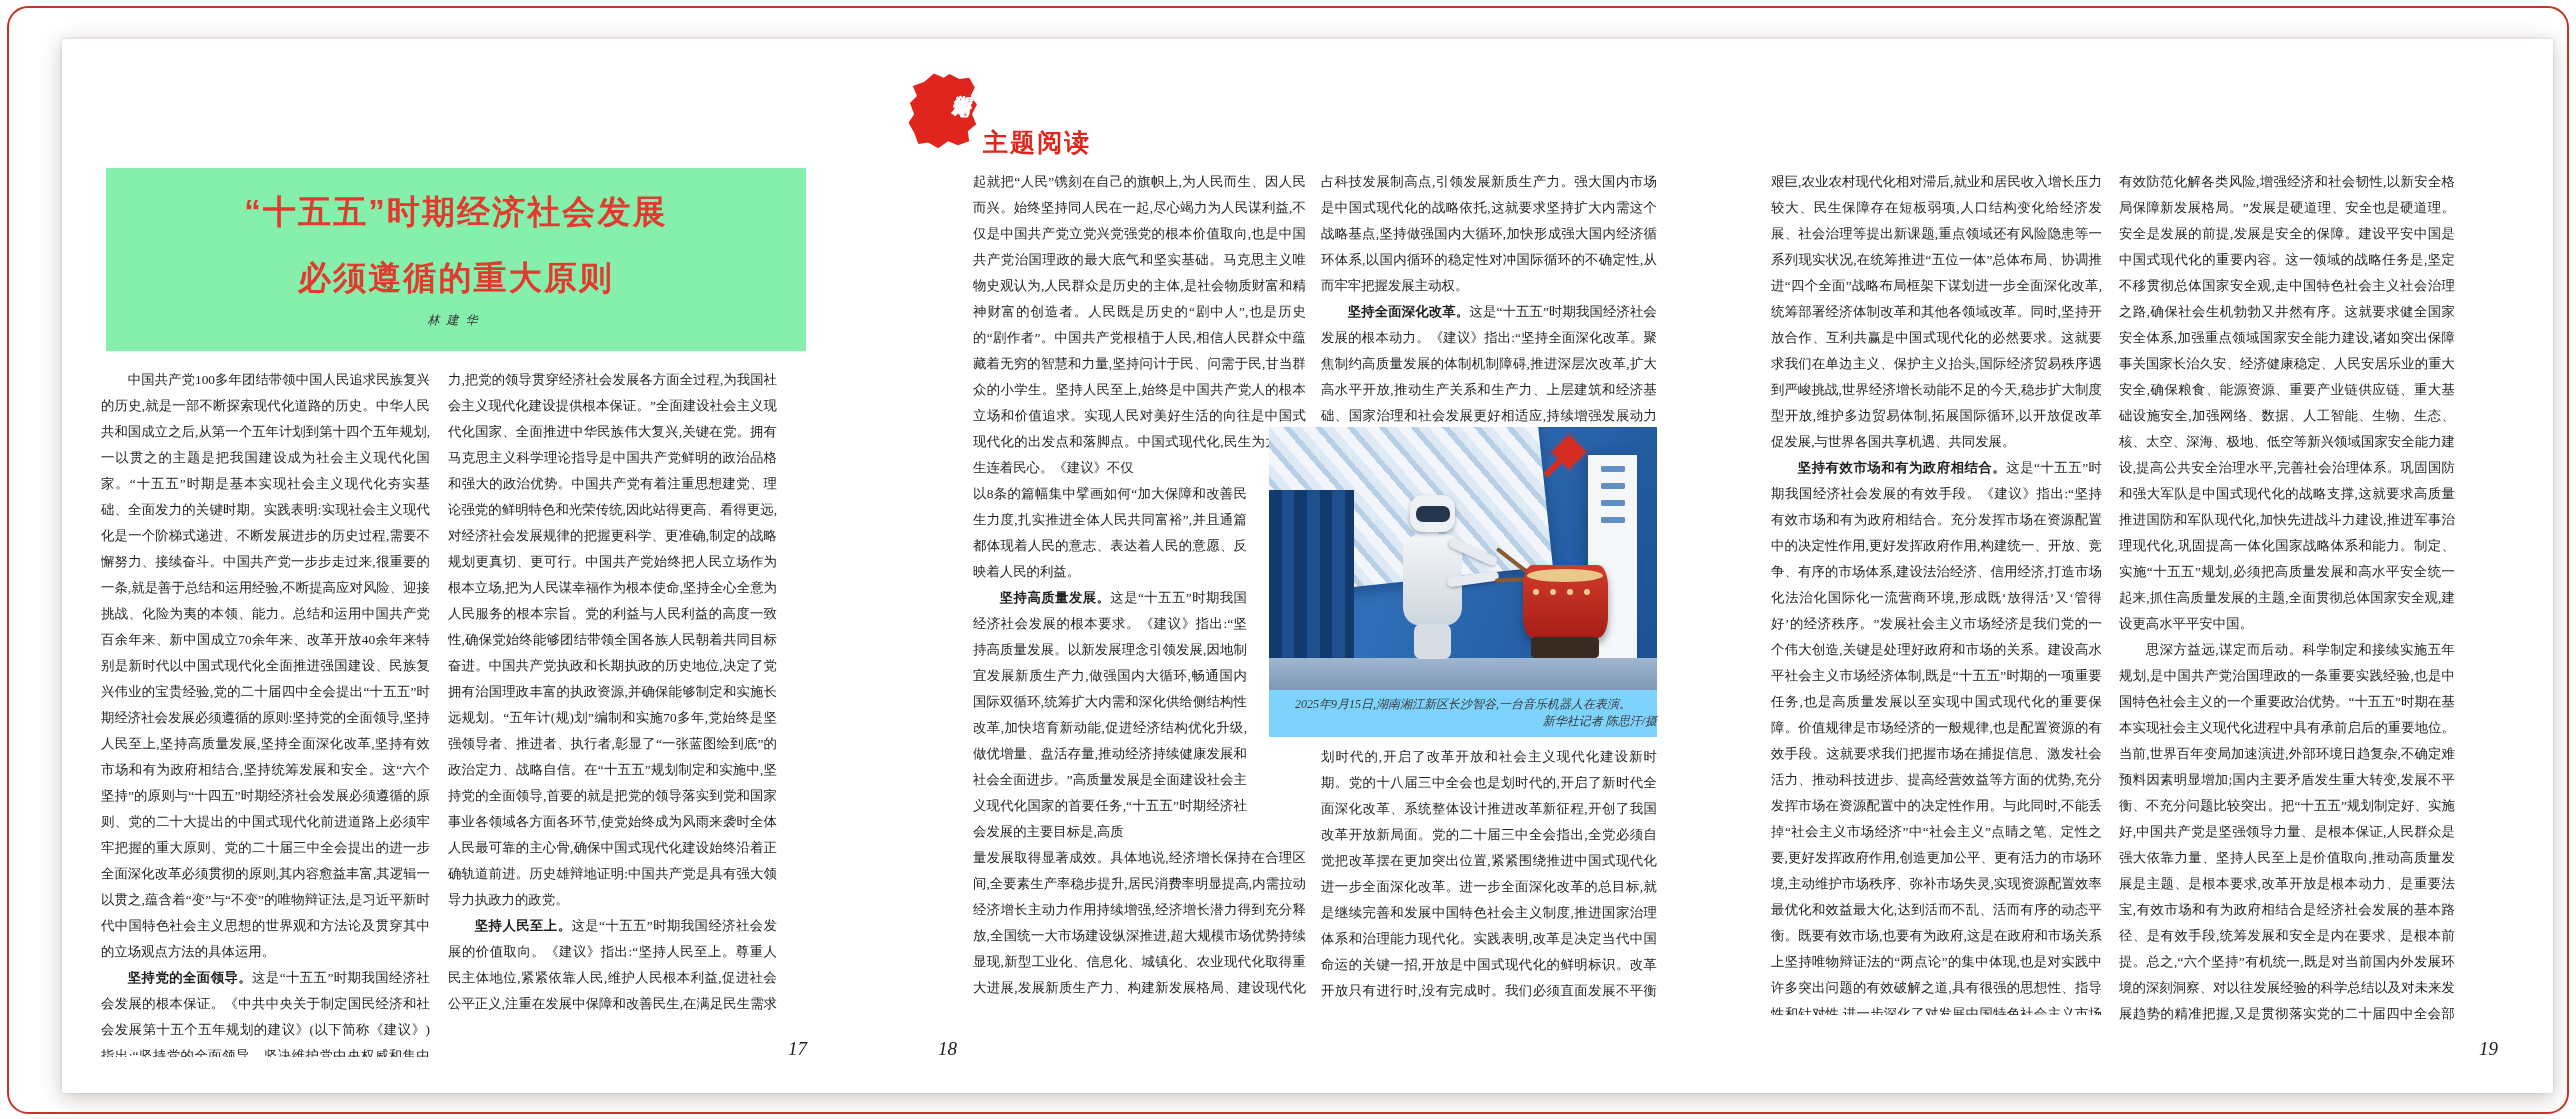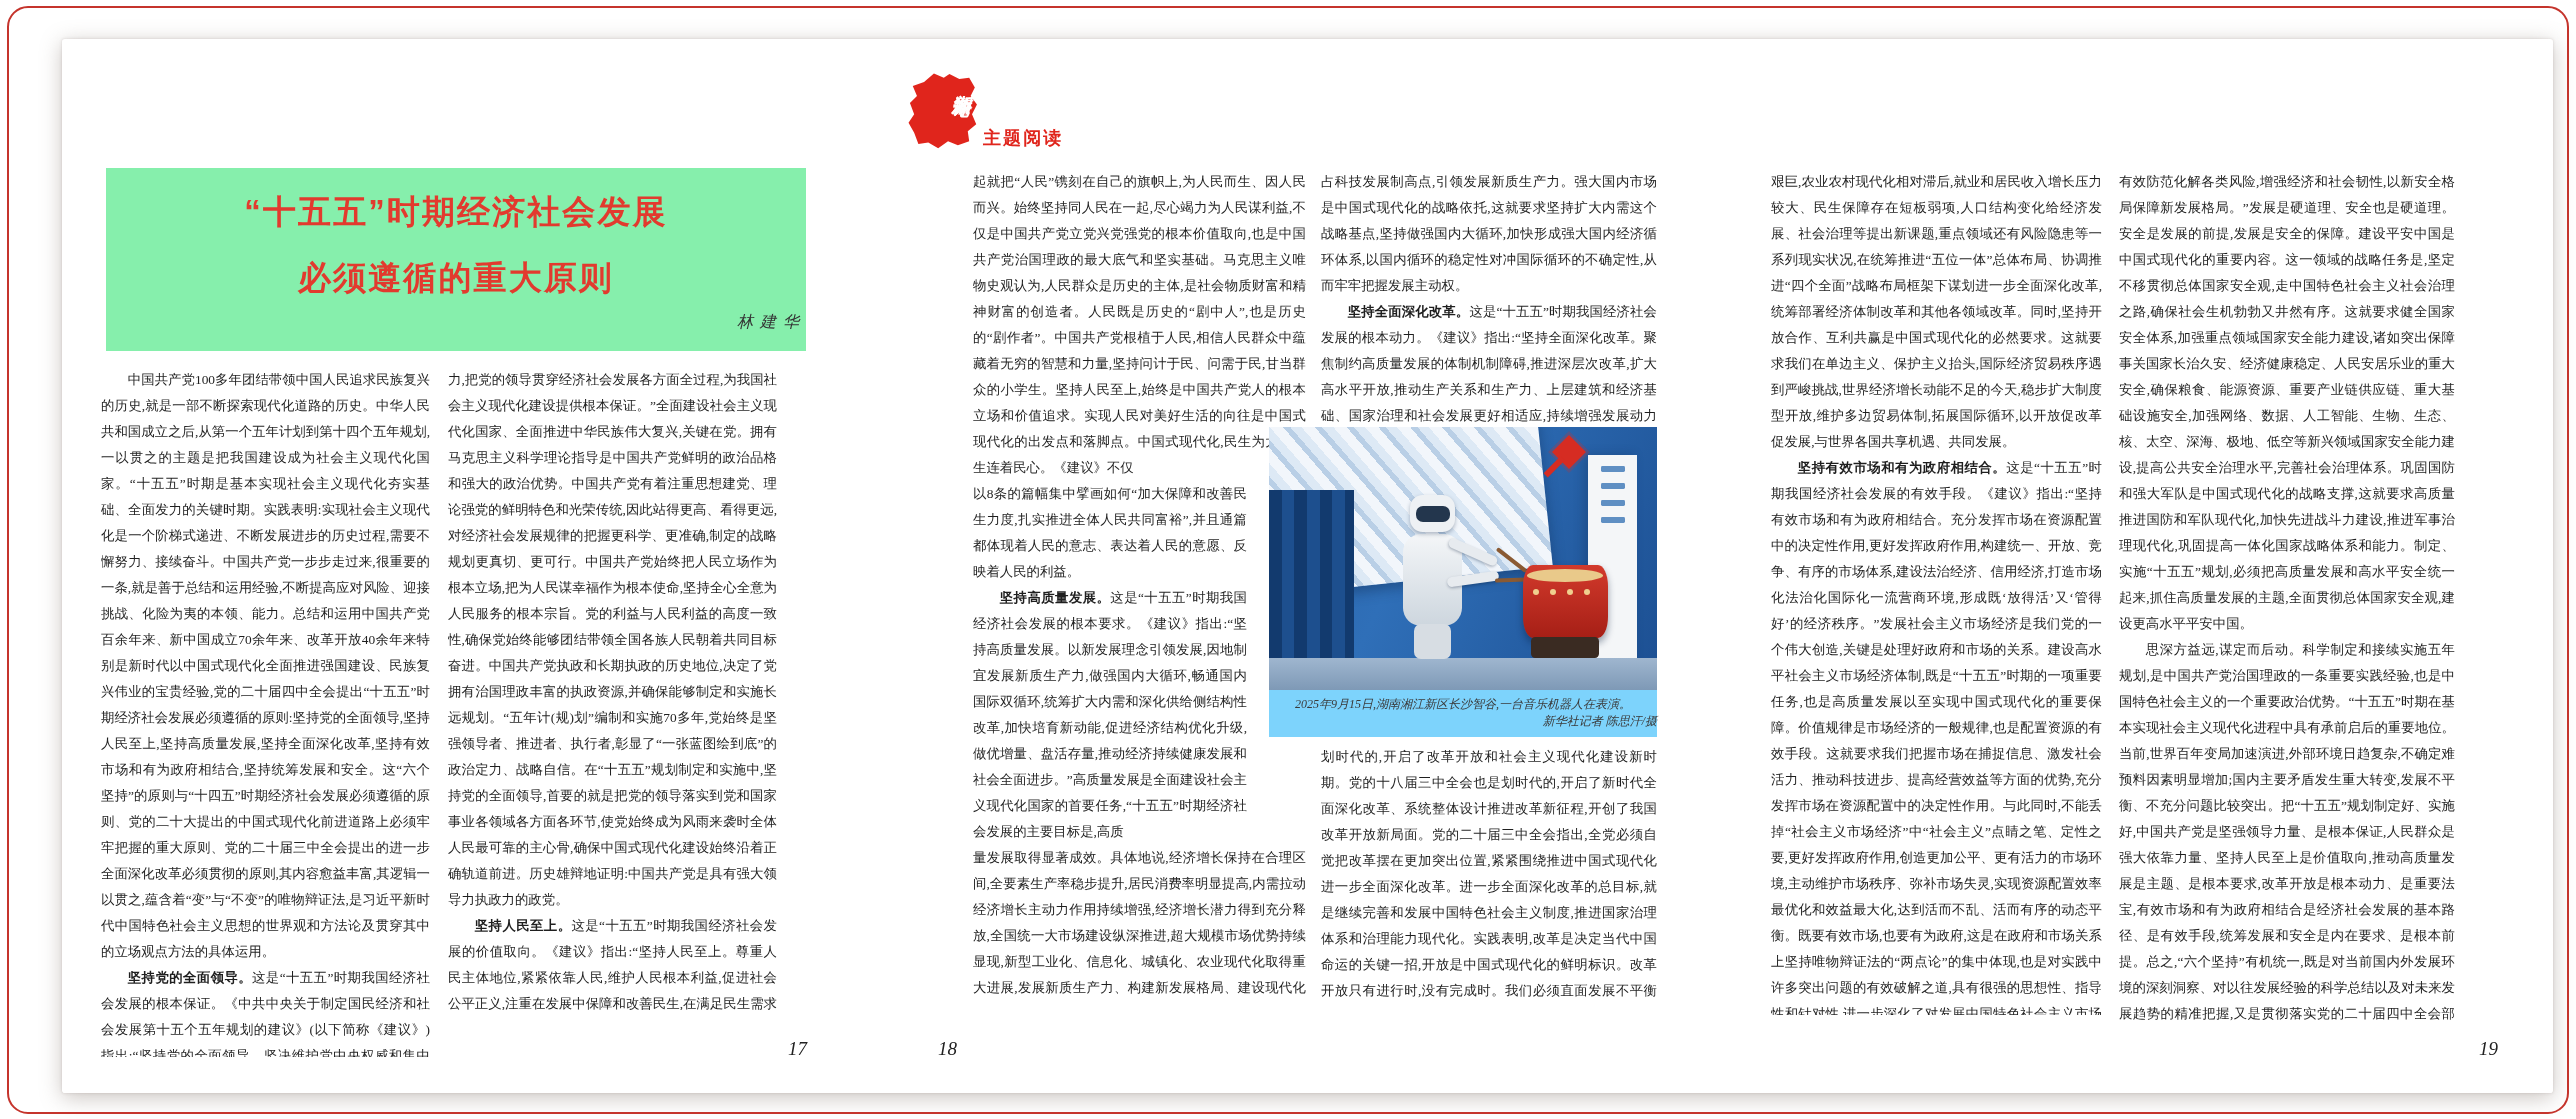--- a/index.html
+++ b/index.html
@@ -8,27 +8,27 @@
   .red-frame{position:absolute;left:7px;top:5.6px;right:7px;bottom:5.6px;border:2.1px solid #c5342c;border-radius:21px;pointer-events:none;z-index:50;}
   .sheet{position:absolute;left:62px;top:39px;width:2491px;height:1054px;background:#ffffff;border-radius:2.8px;
          box-shadow:0 4.2px 21px rgba(120,105,95,.38), 0 0 2.8px rgba(120,105,95,.25);}
   
   .logo{position:absolute;left:907px;top:72px;width:75px;height:79px;}
   .logo svg{display:block;}
   .logo-script{position:absolute;left:10px;top:7px;width:56px;height:65px;color:#fff;
        font-family:"Liberation Serif",serif;font-style:italic;font-weight:bold;
        writing-mode:vertical-rl;font-size:19px;line-height:24px;letter-spacing:1.4px;}
   .tagline{position:absolute;left:983px;top:126px;font-family:"Liberation Sans",sans-serif;
-       font-weight:bold;font-size:18px;color:#e0251c;letter-spacing:2.1px;}
+       font-weight:bold;font-size:25px;color:#e0251c;letter-spacing:2.1px;}
   
   .title-block{position:absolute;left:106px;top:168px;width:700px;height:183px;background:#86efac;text-align:center;}
   .title-line{font-family:"Liberation Sans",sans-serif;font-weight:bold;color:#e23a2e;
        font-size:33px;line-height:47px;letter-spacing:2.1px;margin-top:19px;}
   .title-line.first{margin-top:20px;}
-  .author{margin-top:11.3px;font-size:16px;color:#333;letter-spacing:7px;font-style:italic;text-align:right;}
+  .author{margin-top:11.3px;font-size:12px;color:#333;letter-spacing:7px;font-style:italic;}
   
   .col{position:absolute;font-size:13.4px;line-height:26px;text-align:justify;overflow:hidden;
        word-break:break-all;color:#1f1f1f;}
   .para{margin:0;}
   .para.ind{text-indent:2em;}
   .para b{font-family:"Liberation Sans",sans-serif;font-weight:bold;}
   
   .photo{position:absolute;left:1269px;top:427px;width:388px;height:263px;overflow:hidden;
        background:linear-gradient(115deg,#2a63a8 0%,#2f6fb8 38%,#1c4f92 100%);}
   .awning{position:absolute;left:-21px;top:-28px;width:296px;height:183px;transform:rotate(-6deg);

